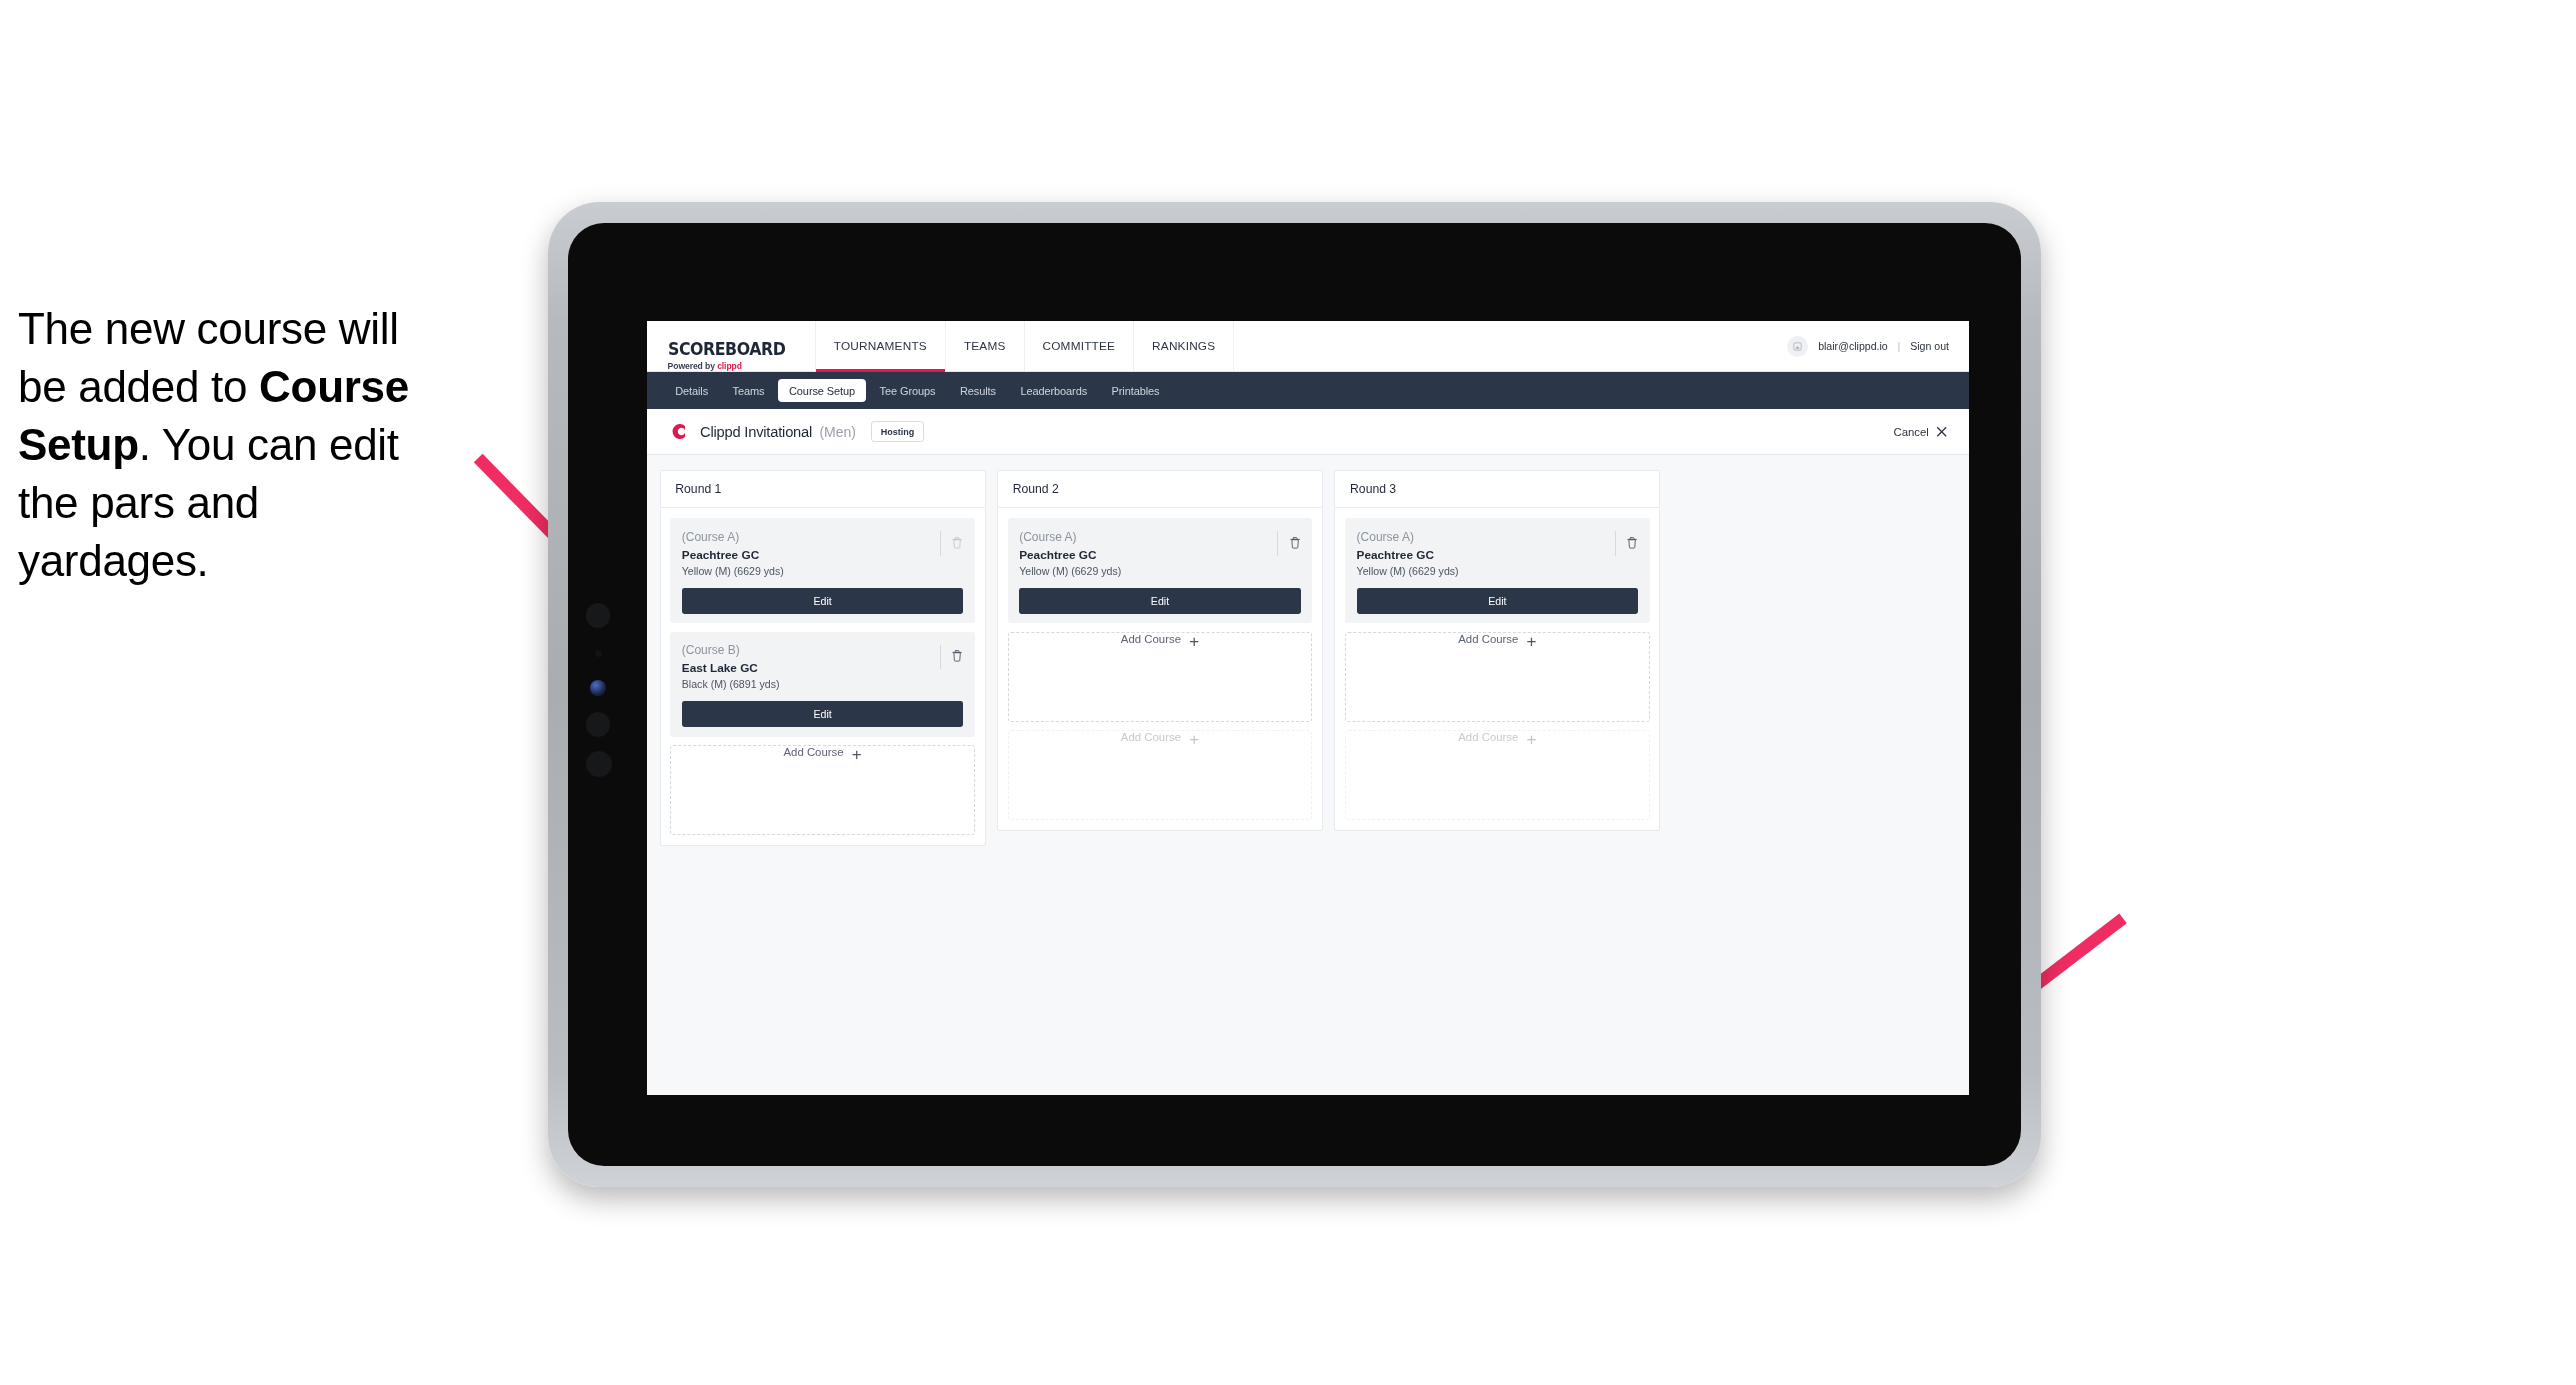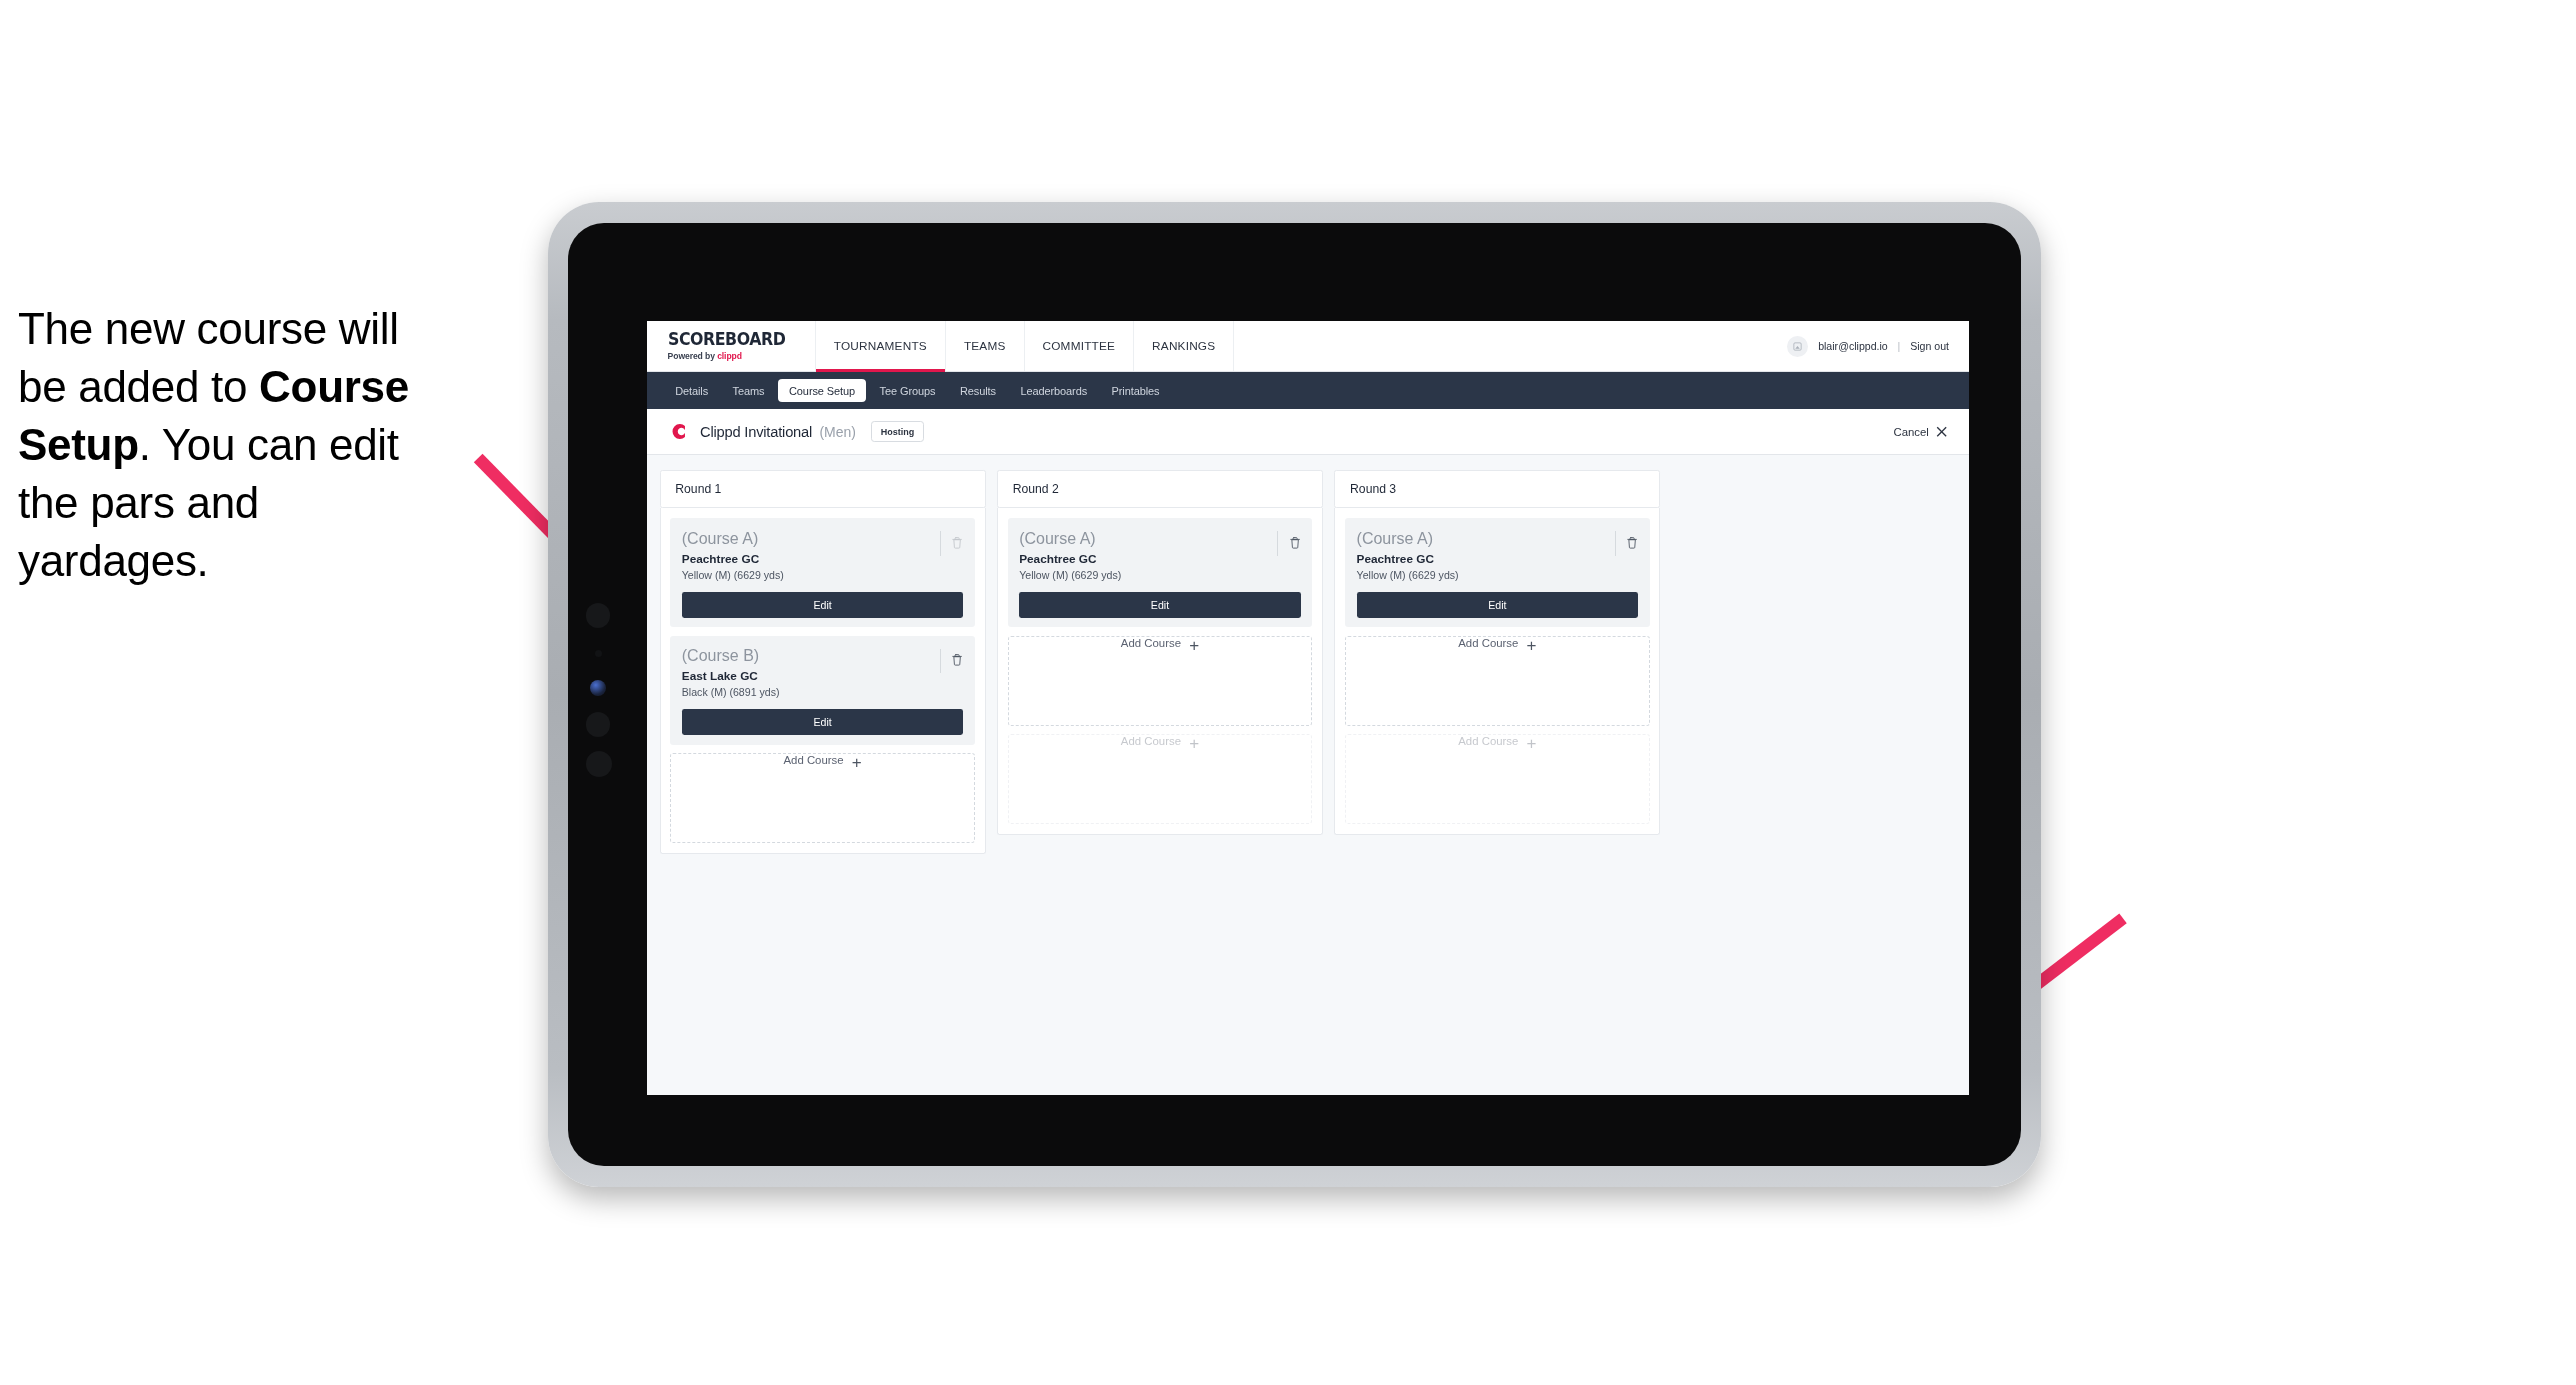--- a/index.html
+++ b/index.html
@@ -60,21 +60,21 @@
     overflow: hidden;
   }
 
   
   #topnav {
     height: 51px; background: #fff;
     display: flex; align-items: stretch;
     border-bottom: 0.8px solid #e3e6ea;
   }
   #brand {
-    display: flex; flex-direction: column; justify-content: center;
+    display: flex; flex-direction: column; justify-content: flex-end;
     padding: 0 21px 0 21px; min-width: 137px;
   }
   #brand-title {
     font-family: "DejaVu Sans", sans-serif;
     font-weight: 700; font-size: 17px; letter-spacing: -0.5px;
     color: #1f2736; line-height: 1;
     transform: scaleX(0.93); transform-origin: left center;
   }
   #brand-sub {
     font-size: 8.6px; color: #3a4150; margin-top: 3.3px; font-weight: 700;
@@ -155,21 +155,21 @@
     background: #fff; border: 0.8px solid #e6e9ed; border-top: none;
     padding: 9.8px; display: flex; flex-direction: column; gap: 8.2px;
     border-radius: 0 0 2.4px 2.4px;
   }
 
   .course-card {
     background: #f1f3f5; border-radius: 3.3px; padding: 11.4px 11.4px 9.8px 11.4px;
   }
   .course-top { display: flex; align-items: flex-start; }
   .course-info { flex: 1; }
-  .course-label { font-size: 16px; color: #8d949e; margin-bottom: 4.1px; }
+  .course-label { font-size: 12px; color: #8d949e; margin-bottom: 4.1px; }
   .course-name { font-size: 11.8px; font-weight: 700; color: #1f2736; margin-bottom: 3.3px; }
   .course-tee { font-size: 10.6px; color: #4d5562; }
   .course-actions { display: flex; align-items: center; gap: 10.6px; padding-top: 1.6px; }
   .vdivider { width: 0.8px; height: 24.5px; background: #d6dade; }
   .trash-btn { cursor: pointer; display: block; }
   .trash-btn.muted { opacity: .28; }
   .edit-btn {
     margin-top: 10.6px; width: 100%; height: 26px;
     background: #2b3648; color: #fff; border: none; border-radius: 2.4px;
     font-size: 10.6px; font-family: inherit; cursor: pointer;

